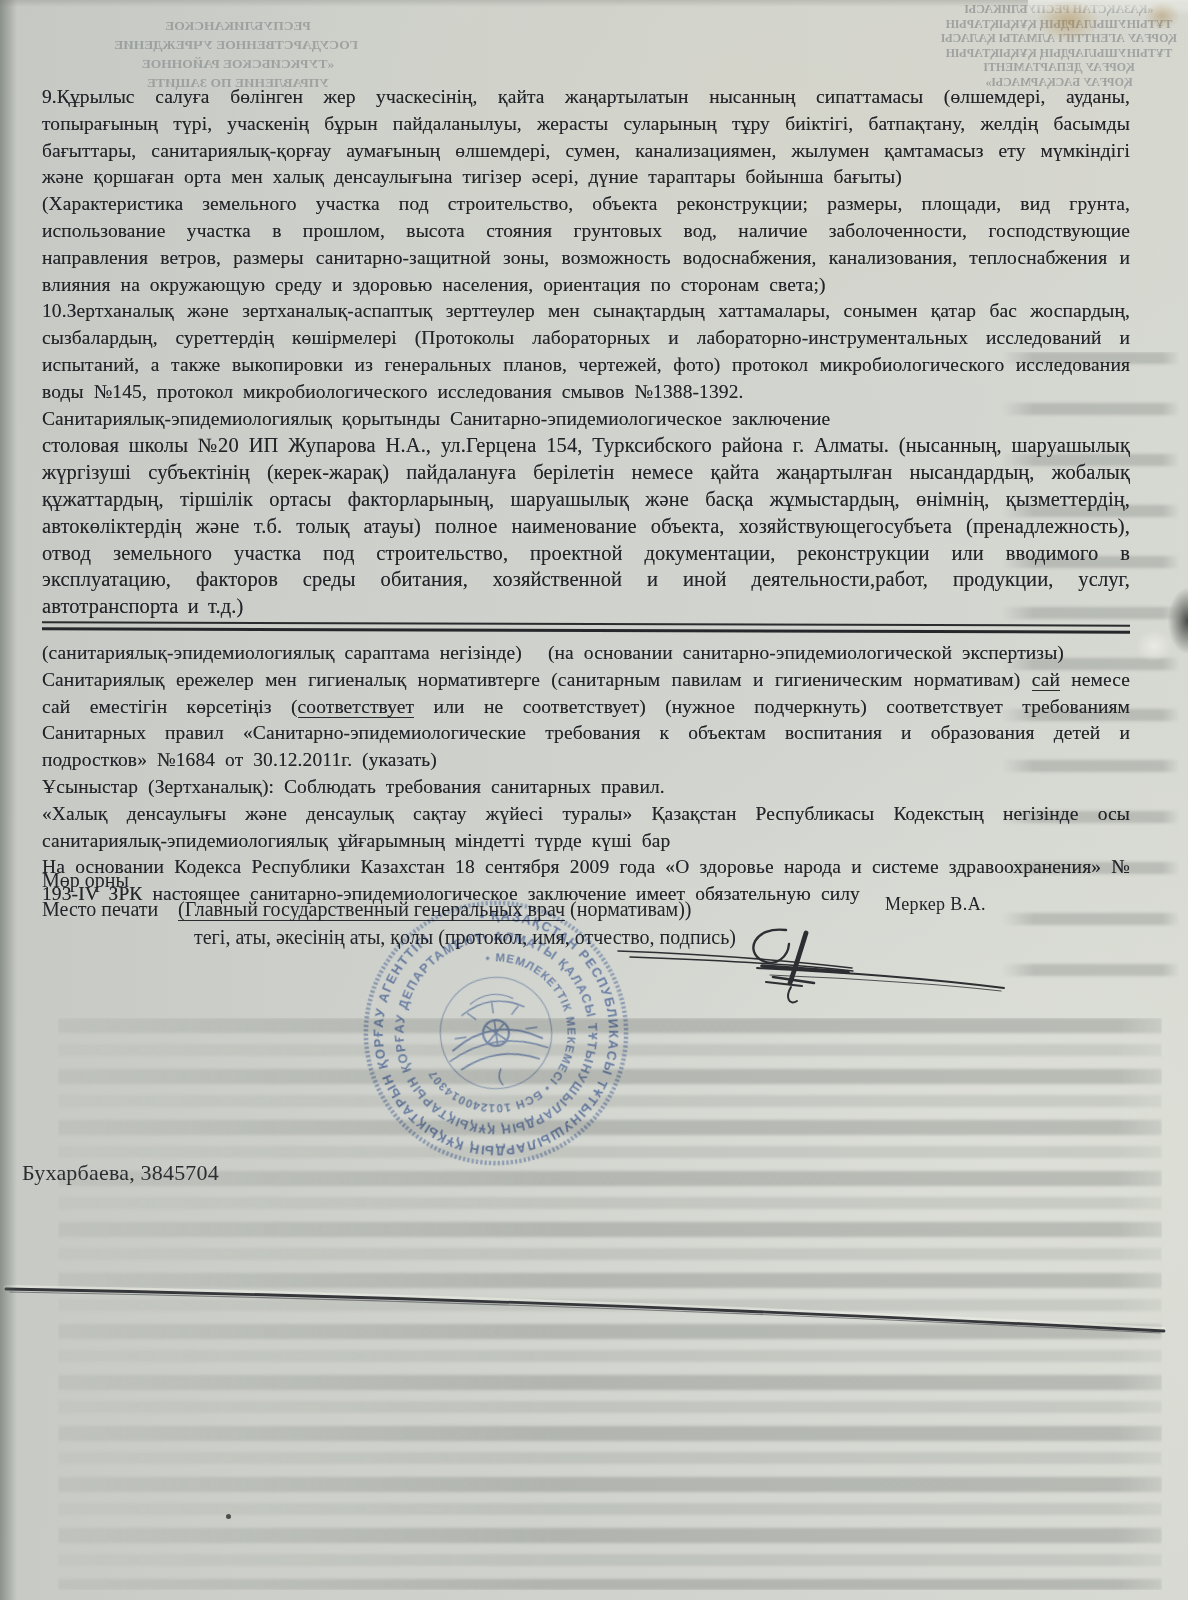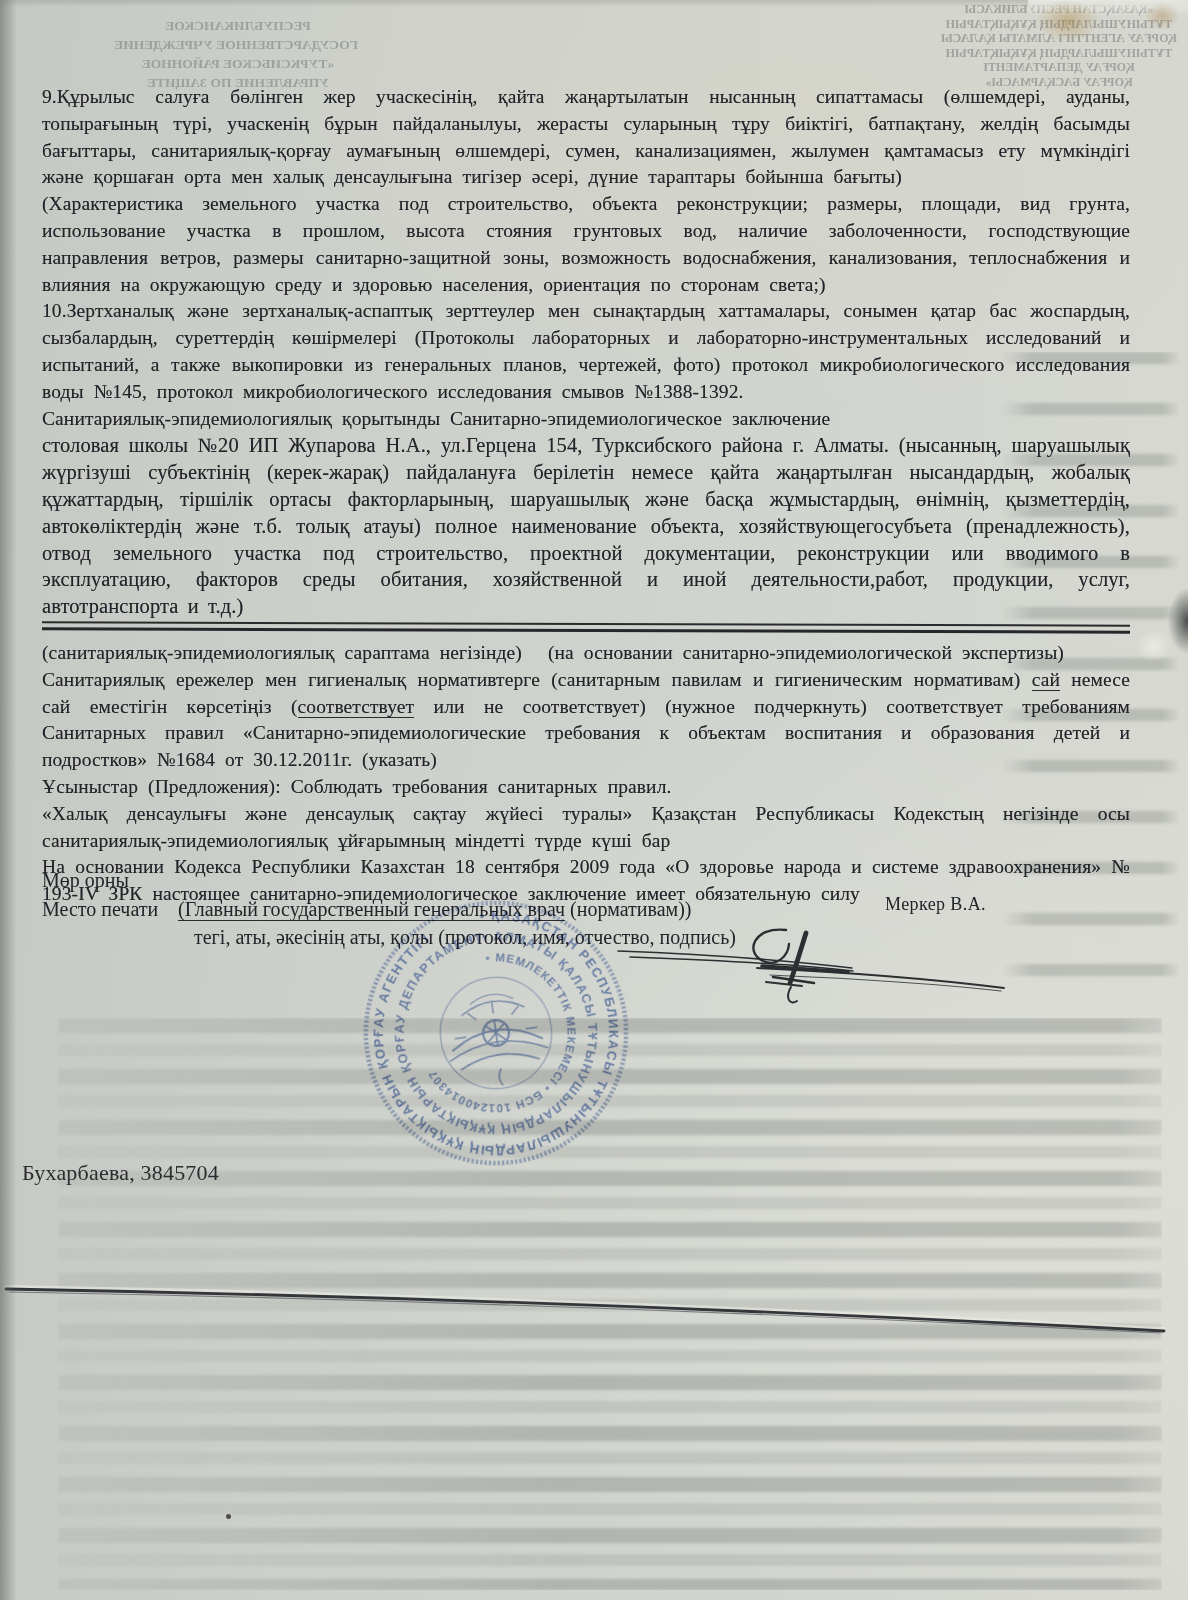--- a/index.html
+++ b/index.html
@@ -94,21 +94,21 @@
 
   <div class="doc-body">
     <p class="para">9.Құрылыс салуға бөлінген жер учаскесінің, қайта жаңартылатын нысанның сипаттамасы (өлшемдері, ауданы, топырағының түрі, учаскенің бұрын пайдаланылуы, жерасты суларының тұру биіктігі, батпақтану, желдің басымды бағыттары, санитариялық-қорғау аумағының өлшемдері, сумен, канализациямен, жылумен қамтамасыз ету мүмкіндігі және қоршаған орта мен халық денсаулығына тигізер әсері, дүние тараптары бойынша бағыты)</p>
     <p class="para">(Характеристика земельного участка под строительство, объекта реконструкции; размеры, площади, вид грунта, использование участка в прошлом, высота стояния грунтовых вод, наличие заболоченности, господствующие направления ветров, размеры санитарно-защитной зоны, возможность водоснабжения, канализования, теплоснабжения и влияния на окружающую среду и здоровью населения, ориентация по сторонам света;)</p>
     <p class="para">10.Зертханалық және зертханалық-аспаптық зерттеулер мен сынақтардың хаттамалары, сонымен қатар бас жоспардың, сызбалардың, суреттердің көшірмелері (Протоколы лабораторных и лабораторно-инструментальных исследований и испытаний, а также выкопировки из генеральных планов, чертежей, фото) протокол микробиологического исследования воды №145, протокол микробиологического исследования смывов №1388-1392.</p>
     <p class="para">Санитариялық-эпидемиологиялық қорытынды Санитарно-эпидемиологическое заключение</p>
     <p class="para object-desc">столовая школы №20 ИП Жупарова Н.А., ул.Герцена 154, Турксибского района г. Алматы. (нысанның, шаруашылық жүргізуші субъектінің  (керек-жарақ)  пайдалануға берілетін немесе қайта жаңартылған нысандардың, жобалық құжаттардың, тіршілік ортасы факторларының, шаруашылық және басқа жұмыстардың, өнімнің, қызметтердің, автокөліктердің және т.б. толық атауы) полное наименование объекта,  хозяйствующегосубъета (пренадлежность), отвод земельного участка под строительство, проектной документации, реконструкции или вводимого в эксплуатацию, факторов среды обитания, хозяйственной и иной деятельности,работ, продукции, услуг, автотранспорта и т.д.)</p>
     <div class="double-rule"></div>
     <p class="para"><span>(санитариялық-эпидемиологиялық сараптама негізінде)</span><span class="gap"></span><span>(на основании санитарно-эпидемиологической экспертизы)</span></p>
     <p class="para"><span>Санитариялық ережелер мен гигиеналық нормативтерге (санитарным павилам и гигиеническим нормативам) </span><span class="u">сай</span><span> немесе сай еместігін көрсетіңіз (</span><span class="u">соответствует</span><span> или не соответствует) (нужное подчеркнуть) соответствует требованиям Санитарных правил «Санитарно-эпидемиологические требования  к объектам воспитания и образования детей и подростков» №1684 от 30.12.2011г. (указать)</span></p>
-    <p class="para">Ұсыныстар (Предложения): Соблюдать требования санитарных правил.</p>
+    <p class="para">Ұсыныстар (Зертханалық): Соблюдать требования санитарных правил.</p>
     <p class="para">«Халық денсаулығы және денсаулық сақтау жүйесі туралы» Қазақстан Республикасы Кодекстың негізінде осы санитариялық-эпидемиологиялық ұйғарымның міндетті түрде күші бар</p>
     <p class="para">На основании Кодекса Республики Казахстан  18 сентября 2009 года  «О здоровье народа и системе здравоохранения» № 193-IV ЗРК  настоящее санитарно-эпидемиологическое заключение имеет обязательную силу</p>
   </div>
 
   <div class="seal-block">
     <div class="sb-row">
       <span class="sb-label">Мөр орны</span>
     </div>
     <div class="sb-row">
       <span class="sb-label">Место печати</span>

